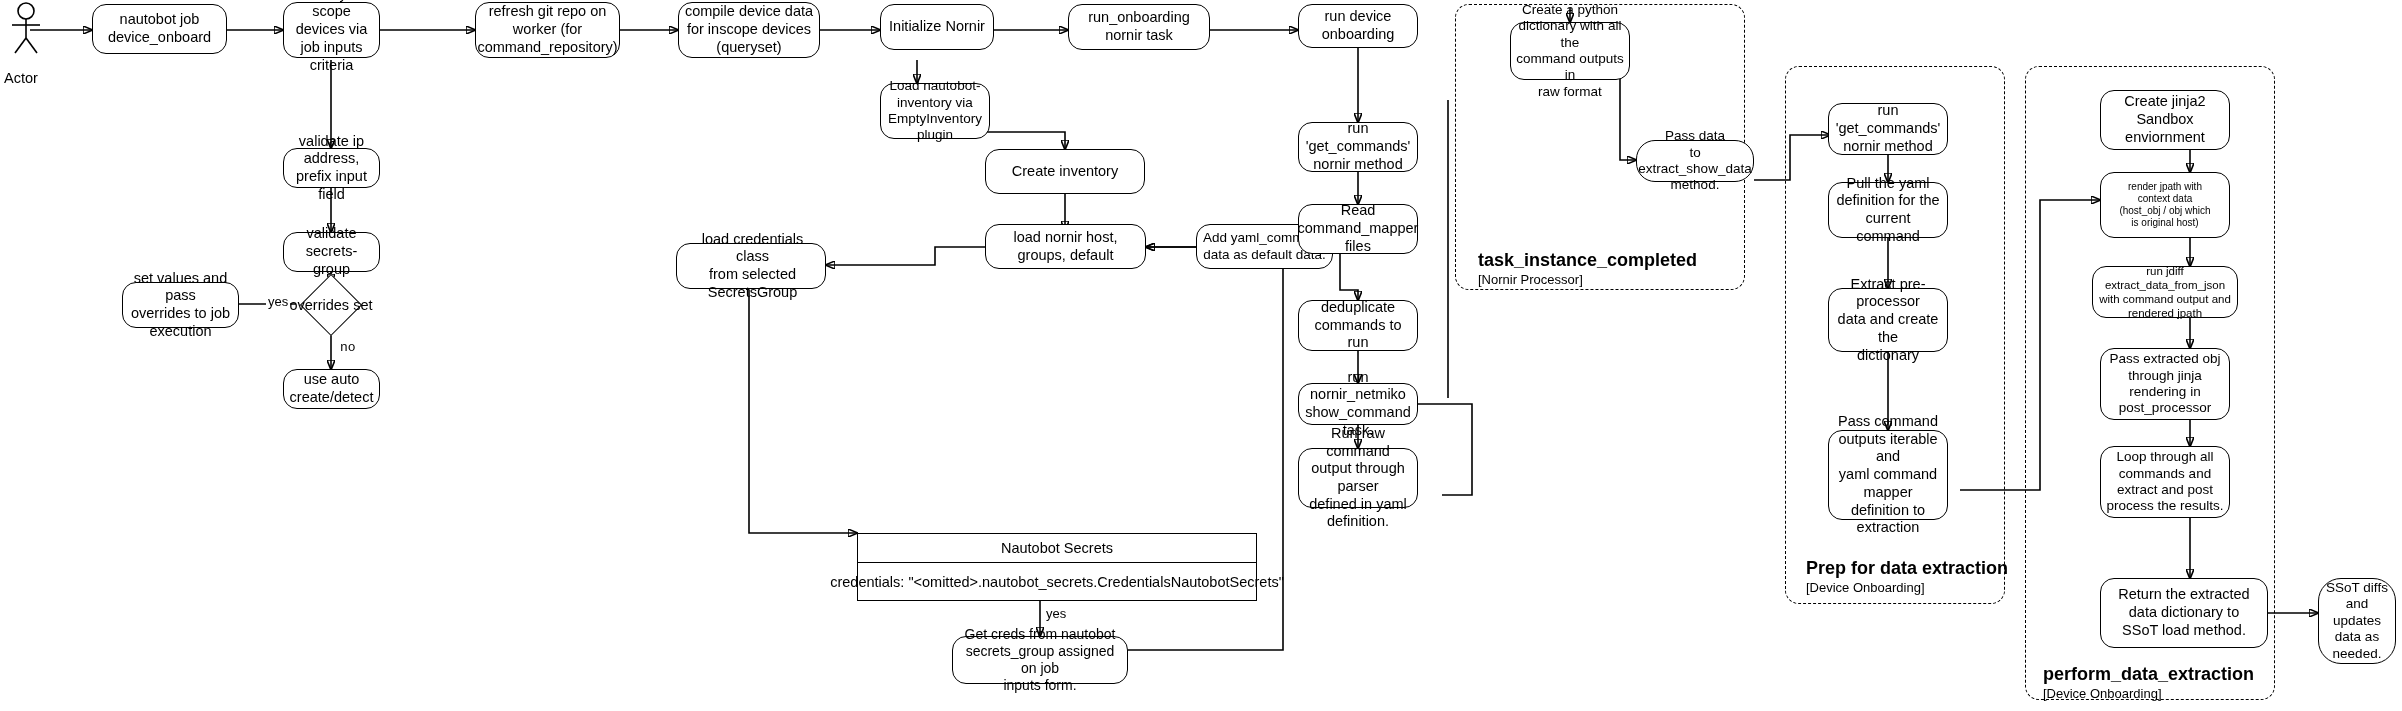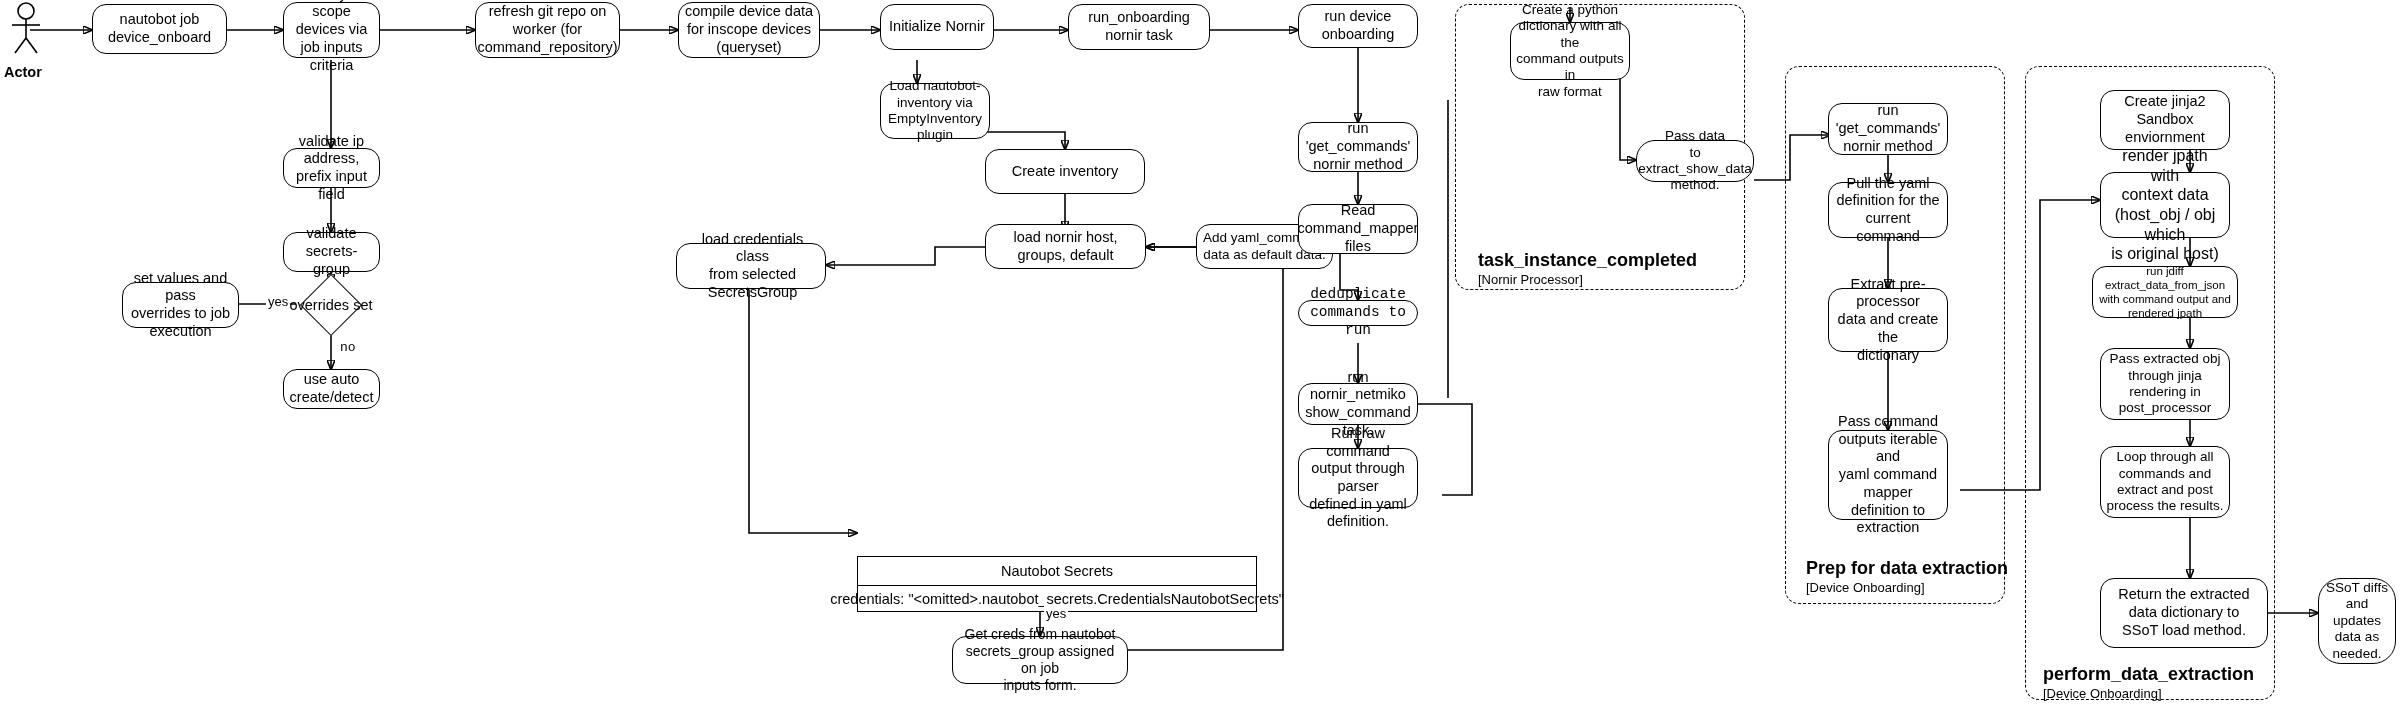--- a/index.html
+++ b/index.html
@@ -183,21 +183,21 @@
     <line x1="2268" y1="613" x2="2318" y2="613" marker-end="url(#ah)"></line>
   </svg>
 
   <svg class="actor" style="position:absolute;left:6px;top:2px;width:40px;height:52px;" viewBox="0 0 40 52">
     <circle cx="20" cy="9" r="8"></circle>
     <line x1="20" y1="17" x2="20" y2="36"></line>
     <line x1="6" y1="23" x2="34" y2="23"></line>
     <line x1="20" y1="36" x2="9" y2="51"></line>
     <line x1="20" y1="36" x2="31" y2="51"></line>
   </svg>
-  <div class="actor-label" style="left:4px;top:64px;font-weight:bold;">Actor</div>
+  <div class="actor-label" style="left:4px;top:70px;">Actor</div>
 
   <div class="node" style="left:92px;top:4px;width:135px;height:50px;">nautobot job
 device_onboard</div>
   <div class="node" style="left:283px;top:2px;width:97px;height:56px;">identify in scope
 devices via job inputs
 criteria</div>
   <div class="node" style="left:475px;top:2px;width:145px;height:56px;">refresh git repo on
 worker (for
 command_repository)</div>
   <div class="node" style="left:678px;top:2px;width:142px;height:56px;">compile device data
@@ -236,32 +236,32 @@
 
   <div class="node" style="left:1196px;top:224px;width:137px;height:45px;font-size:13.5px;">Add yaml_command
 data as default data.</div>
   <div class="node" style="left:676px;top:243px;width:150px;height:46px;padding-left:8px;">load credentials class
 from selected
 SecretsGroup</div>
   <div class="node" style="left:952px;top:636px;width:176px;height:48px;font-size:14px;">Get creds from nautobot
 secrets_group assigned on job
 inputs form.</div>
 
-  <div class="tbl" style="left:857px;top:533px;width:400px;height:56px;margin-top:23px;">
+  <div class="tbl" style="left:857px;top:533px;width:400px;height:68px;">
     <div class="th">Nautobot Secrets</div>
     <div class="td">credentials: "&lt;omitted&gt;.nautobot_secrets.CredentialsNautobotSecrets"</div>
   </div>
   <div class="edgelabel" style="left:1044px;top:606px;">yes</div>
 
   <div class="node" style="left:1298px;top:122px;width:120px;height:50px;">run 'get_commands'
 nornir method</div>
   <div class="node" style="left:1298px;top:204px;width:120px;height:50px;">Read
 command_mapper
 files</div>
-  <div class="node" style="left:1298px;top:300px;width:120px;height:26px;font-family:Liberation Mono, monospace;">deduplicate
+  <div class="node" style="left:1298px;top:300px;width:120px;height:51px;">deduplicate
 commands to run</div>
   <div class="node" style="left:1298px;top:383px;width:120px;height:42px;">run nornir_netmiko
 show_command task.</div>
   <div class="node" style="left:1298px;top:448px;width:120px;height:60px;">Run raw command
 output through parser
 defined in yaml
 definition.</div>
 
   <div class="group" style="left:1455px;top:4px;width:290px;height:286px;"></div>
   <div class="group-title" style="left:1478px;top:250px;">task_instance_completed</div>
@@ -290,21 +290,21 @@
 yaml command
 mapper definition to
 extraction</div>
 
   <div class="group" style="left:2025px;top:66px;width:250px;height:634px;"></div>
   <div class="group-title" style="left:2043px;top:664px;">perform_data_extraction</div>
   <div class="group-sub" style="left:2043px;top:686px;">[Device Onboarding]</div>
 
   <div class="node" style="left:2100px;top:90px;width:130px;height:60px;">Create jinja2
 Sandbox enviornment</div>
-  <div class="node" style="left:2100px;top:172px;width:130px;height:66px;font-size:16px;">render jpath with
+  <div class="node" style="left:2100px;top:172px;width:130px;height:66px;font-size:10px;">render jpath with
 context data
 (host_obj / obj which
 is original host)</div>
   <div class="node" style="left:2092px;top:266px;width:146px;height:52px;font-size:11.5px;">run jdiff extract_data_from_json
 with command output and
 rendered jpath</div>
   <div class="node" style="left:2100px;top:348px;width:130px;height:72px;font-size:13.5px;">Pass extracted obj
 through jinja
 rendering in
 post_processor</div>

